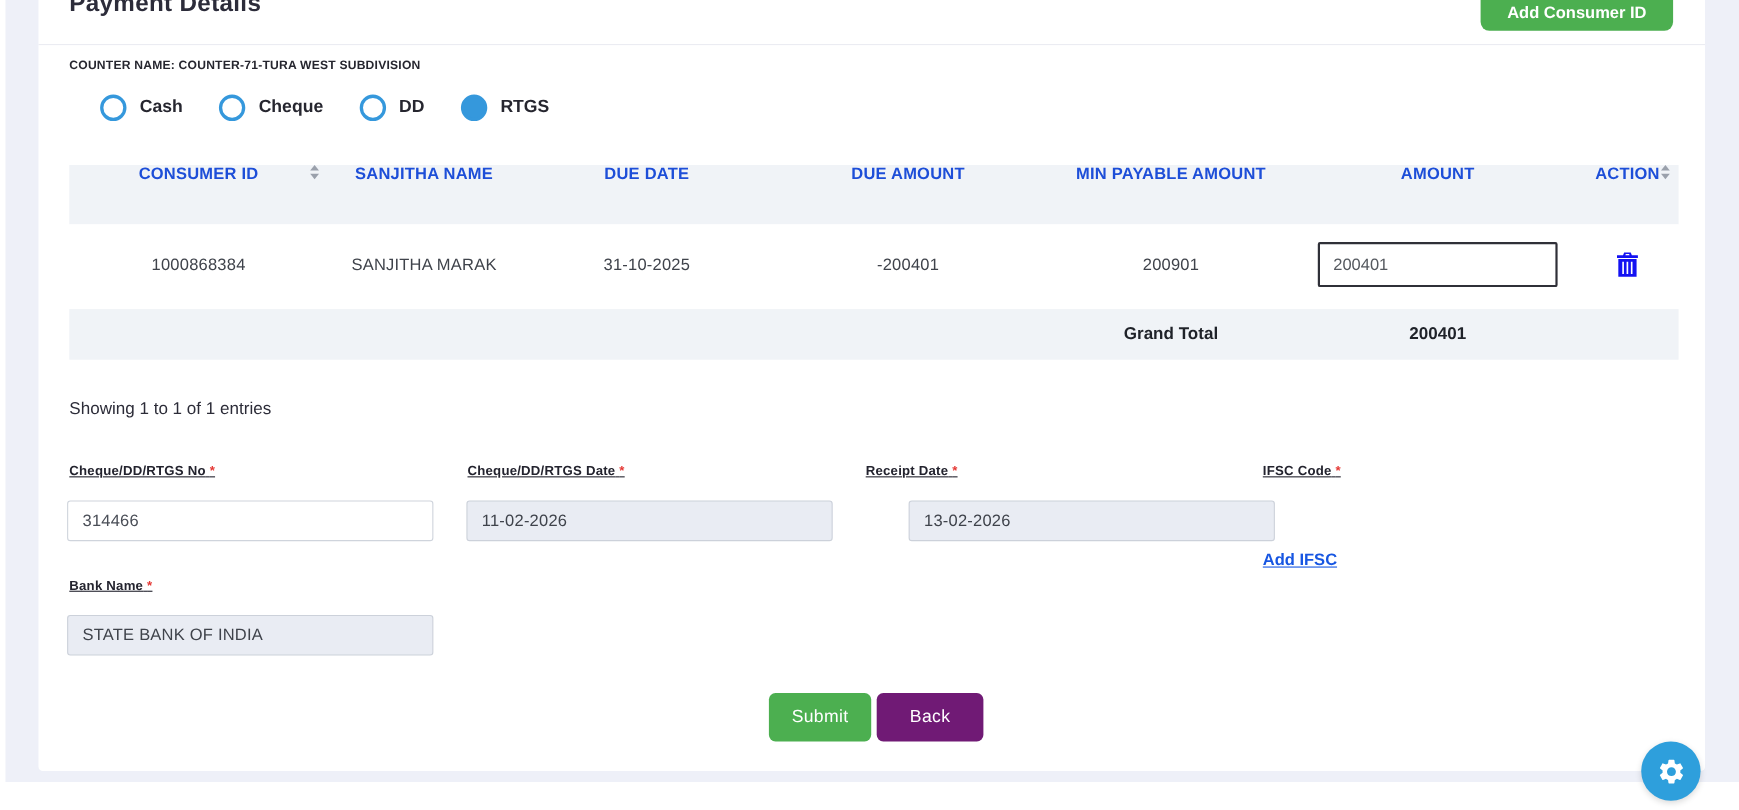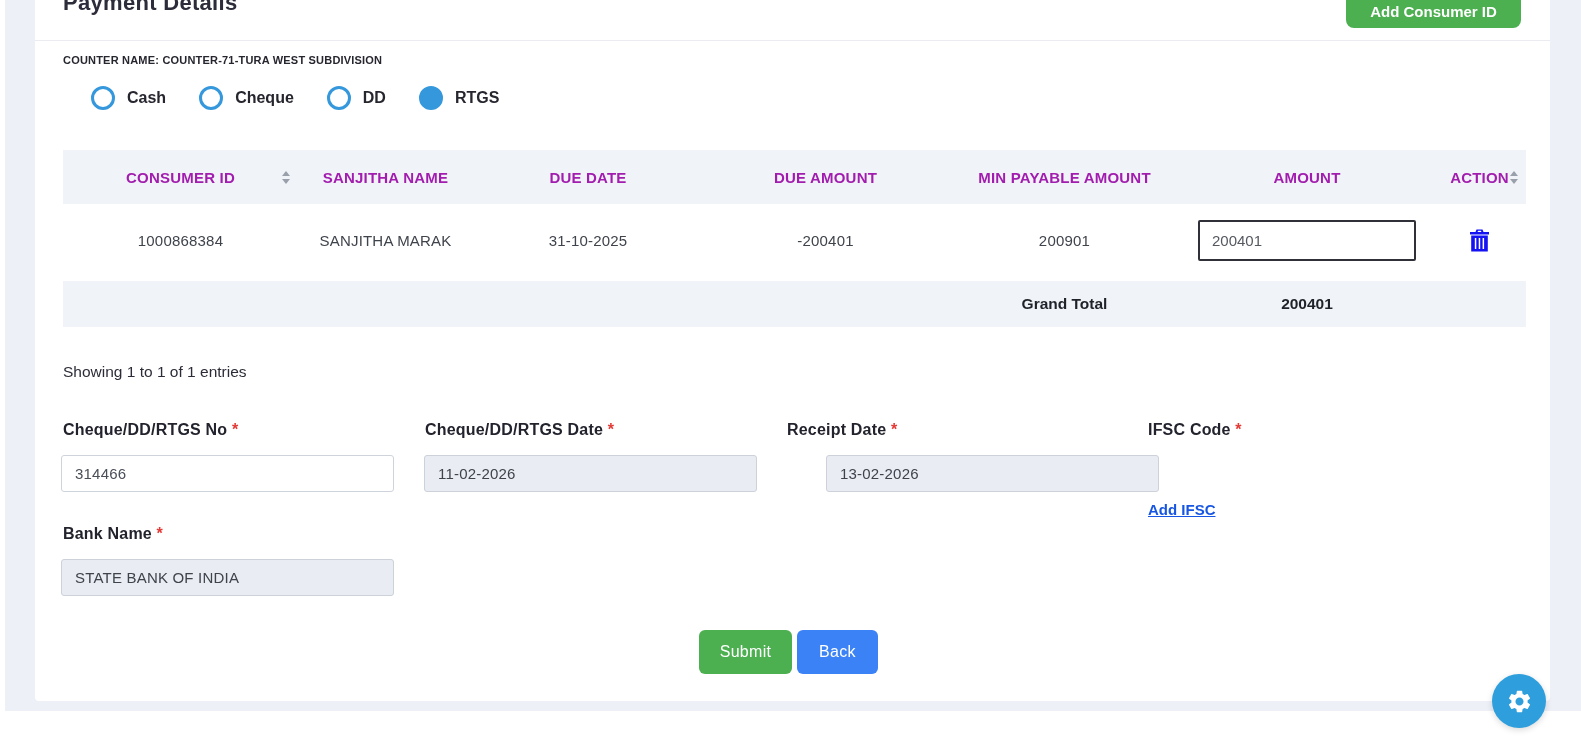--- a/index.html
+++ b/index.html
@@ -26,62 +26,62 @@
 
   .radio-row { position:absolute; left:91px; top:86px; display:flex; align-items:flex-start; gap:33px; }
   .radio-option { display:flex; align-items:center; gap:12px; cursor:pointer; }
   .radio-circle { width:24px; height:24px; border-radius:50%; border:3px solid #3598dc; background:#ffffff; }
   .radio-option.checked .radio-circle { background:#3598dc; border-color:#3598dc; }
   .radio-label { font-size:16px; font-weight:600; color:#26262f; }
 
   .pay-table { position:absolute; left:63px; top:150px; width:1463px; }
   .tbl-grid { display:grid; grid-template-columns:235px 175px 230px 245px 233px 252px 93px; width:1463px; }
   .tbl-head { height:54px; background:#f0f3f7; }
-  .tbl-head .cell { position:relative; display:flex; align-items:center; justify-content:center;
-    font-size:15px; font-weight:700; color:#a21caf; letter-spacing:0.2px; }
+  .tbl-head .cell { position:relative; display:flex; align-items:flex-start; justify-content:center;
+    font-size:15px; font-weight:700; color:#1d4ed8; letter-spacing:0.2px; }
   .sort-icon { position:absolute; right:8px; display:flex; flex-direction:column; gap:3px; }
   .sort-icon .up { width:0; height:0; border-left:4px solid transparent; border-right:4px solid transparent; border-bottom:5px solid #9aa0ab; }
   .sort-icon .dn { width:0; height:0; border-left:4px solid transparent; border-right:4px solid transparent; border-top:5px solid #9aa0ab; }
 
   .tbl-row { height:73px; background:#ffffff; }
   .tbl-row .cell { display:flex; align-items:center; justify-content:center; font-size:15px; color:#3f434b; letter-spacing:0.2px; }
 
   .amount-input { width:218px; height:41px; border:2px solid #2f3038; border-radius:2px; background:#ffffff;
     font-family:inherit; font-size:15px; color:#55595f; padding:0 12px; outline:none; }
 
   .trash-btn { background:none; border:none; cursor:pointer; display:flex; align-items:center; justify-content:center; padding:4px; }
 
   .tbl-total { height:46px; background:#f0f3f7; margin-top:4px; }
   .tbl-total .cell { display:flex; align-items:center; justify-content:center; font-size:15.5px; color:#1f2229; }
   .tbl-total .gt-label { font-weight:700; }
   .tbl-total .gt-value { font-weight:600; }
 
   .entries-summary { position:absolute; left:63px; top:363px; font-size:15.5px; color:#2c2c38; }
 
-  .field-label { position:absolute; font-size:16px; font-weight:700; color:#23232e; letter-spacing:0.2px; }
+  .field-label { position:absolute; font-size:12px; font-weight:700; color:#23232e; letter-spacing:0.2px;text-decoration:underline; }
   .req-star { color:#e53935; font-weight:700; }
 
   .text-input { position:absolute; height:37px; width:333px; border:1px solid #cfd4dc; border-radius:3px;
     background:#ffffff; font-family:inherit; font-size:15px; color:#4a4e57; padding:0 13px; outline:none; letter-spacing:0.2px; }
   .text-input.disabled { background:#e9ecf3; border-color:#ccd1da; color:#3f434b; }
 
   .ifsc-select { position:absolute; left:1148px; top:453px; width:333px; height:44px; background:#fdfdfe;
     border:1px solid #b9c0ca; border-radius:9px; display:flex; align-items:center; padding:0 14px;
     font-size:16px; color:#55595f; cursor:pointer; letter-spacing:0.2px; }
   .select-caret { position:absolute; right:14px; top:17px; width:0; height:0;
     border-left:6px solid transparent; border-right:6px solid transparent; border-top:7px solid #8a8f98; }
 
   .add-ifsc-link { position:absolute; left:1148px; top:501px; width:333px; text-align:left;
     font-size:15px; font-weight:600; color:#1756e2; text-decoration:underline; cursor:pointer; }
 
   .btn-row { position:absolute; left:699px; top:630px; display:flex; gap:5px; }
   .btn { height:44px; border:none; border-radius:6px; color:#ffffff; font-family:inherit; font-size:16px;
     font-weight:500; cursor:pointer; padding:0 20px; letter-spacing:0.3px; }
   .btn-submit { background:#4caf50; width:93px; }
-  .btn-back { background:#3b82f6; width:81px; }
+  .btn-back { background:#701a75; width:97px; }
 
   .fab { position:absolute; left:1492px; top:674px; width:54px; height:54px; border-radius:50%;
     background:#2e9fdc; border:none; cursor:pointer; display:flex; align-items:center; justify-content:center;
     box-shadow:0 2px 6px rgba(0,0,0,0.15); }
 </style>
 </head>
 <body>
 
 <div id="viewport">
   <div class="bg-lavender"></div>

